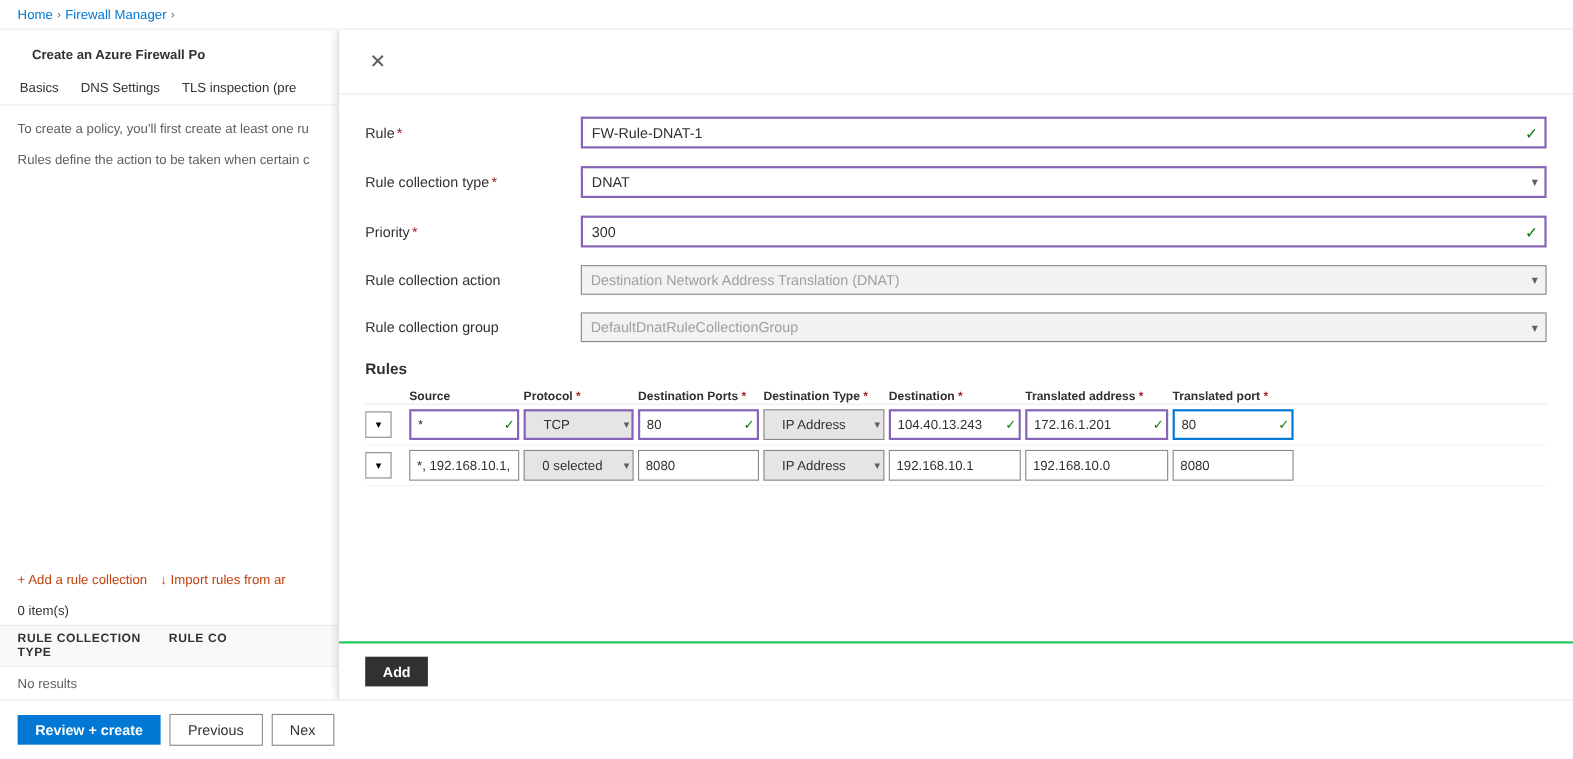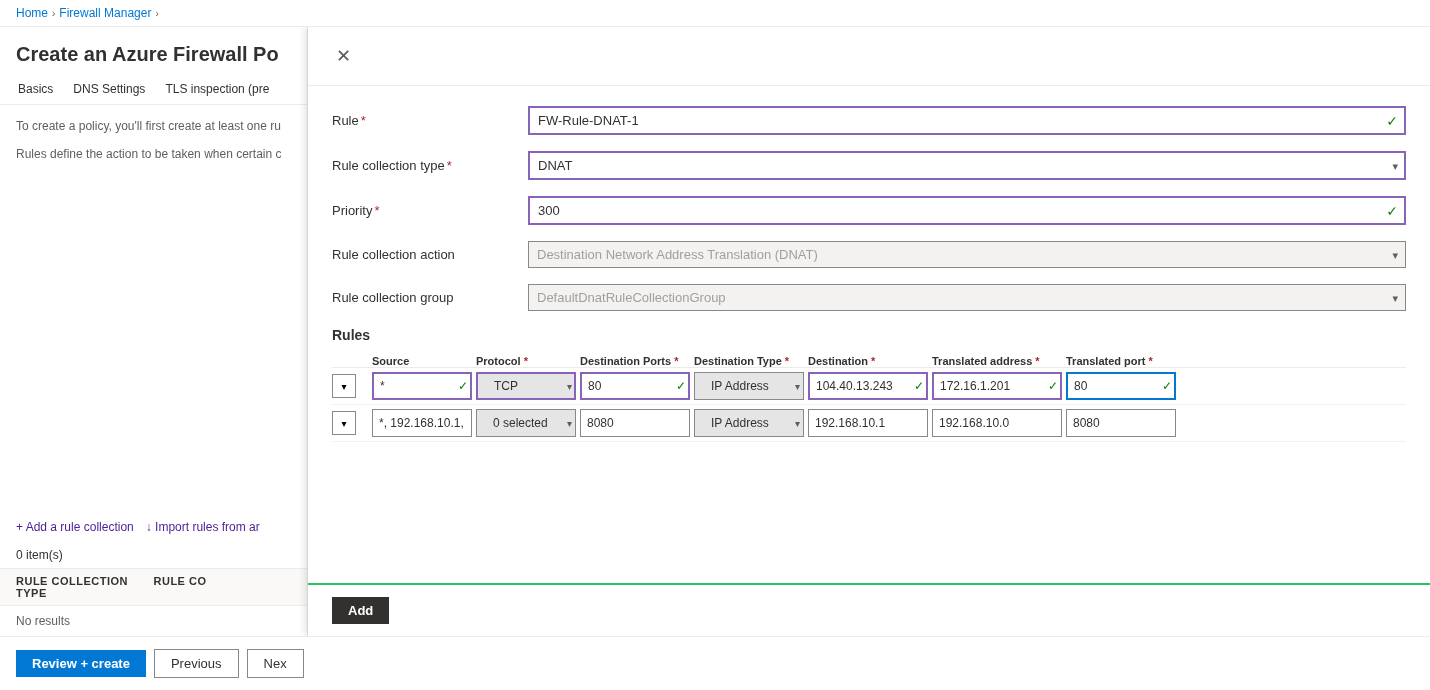--- a/index.html
+++ b/index.html
@@ -32,23 +32,23 @@
     .left-panel {
       width: 308px;
       background: #fff;
       border-right: 1px solid #edebe9;
       display: flex;
       flex-direction: column;
       flex-shrink: 0;
     }
 
     .left-panel-title {
-      font-size: 20px;
+      font-size: 12px;
       font-weight: 600;
-      padding: 16px 16px 8px 16px;
+      padding: 16px 16px 8px 29px;
       color: #323130;
     }
 
     .tabs-bar {
       display: flex;
       border-bottom: 1px solid #edebe9;
       padding: 0 8px;
       flex-shrink: 0;
     }
     .tab {
@@ -67,21 +67,21 @@
     }
     .left-panel-body p { margin-bottom: 10px; line-height: 1.5; }
 
     .action-bar {
       display: flex;
       gap: 12px;
       padding: 8px 16px;
       flex-shrink: 0;
     }
     .action-link {
-      color: #4c1d95;
+      color: #c2410c;
       font-size: 12px;
       cursor: pointer;
       display: flex;
       align-items: center;
       gap: 4px;
       text-decoration: none;
     }
 
     .items-count {
       padding: 6px 16px;

